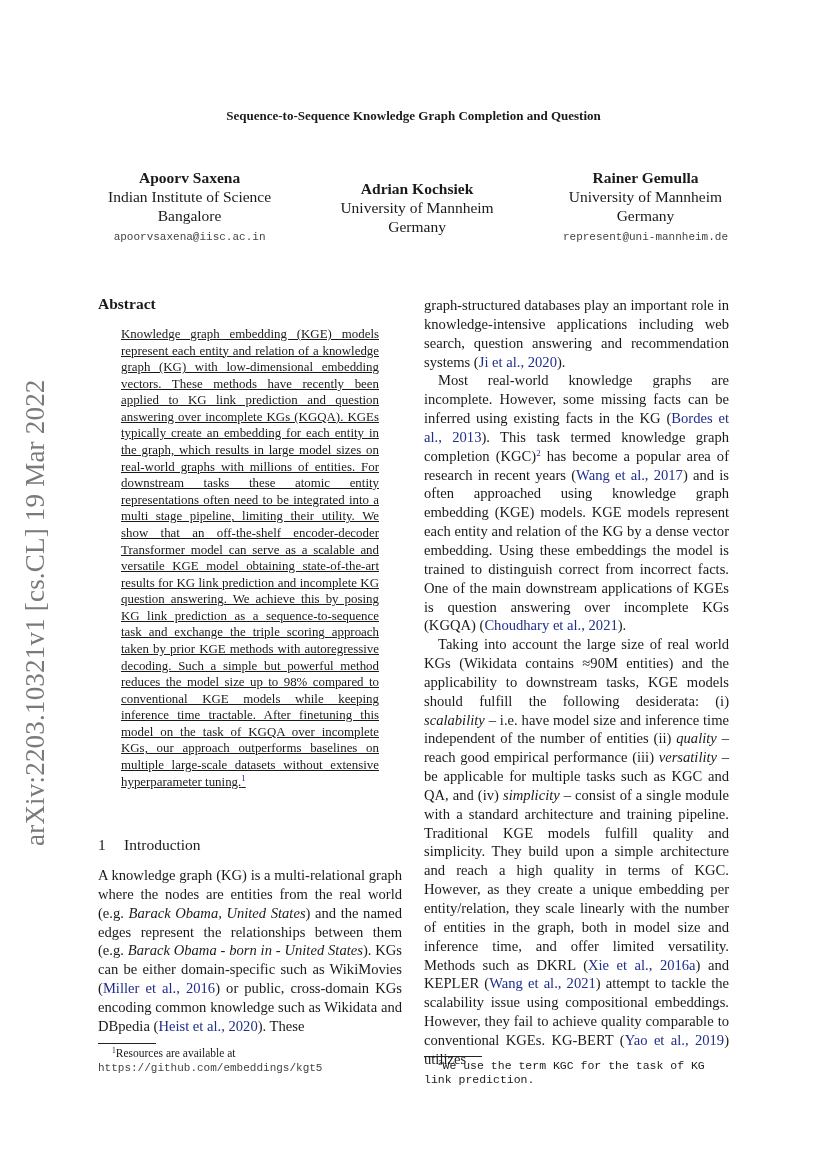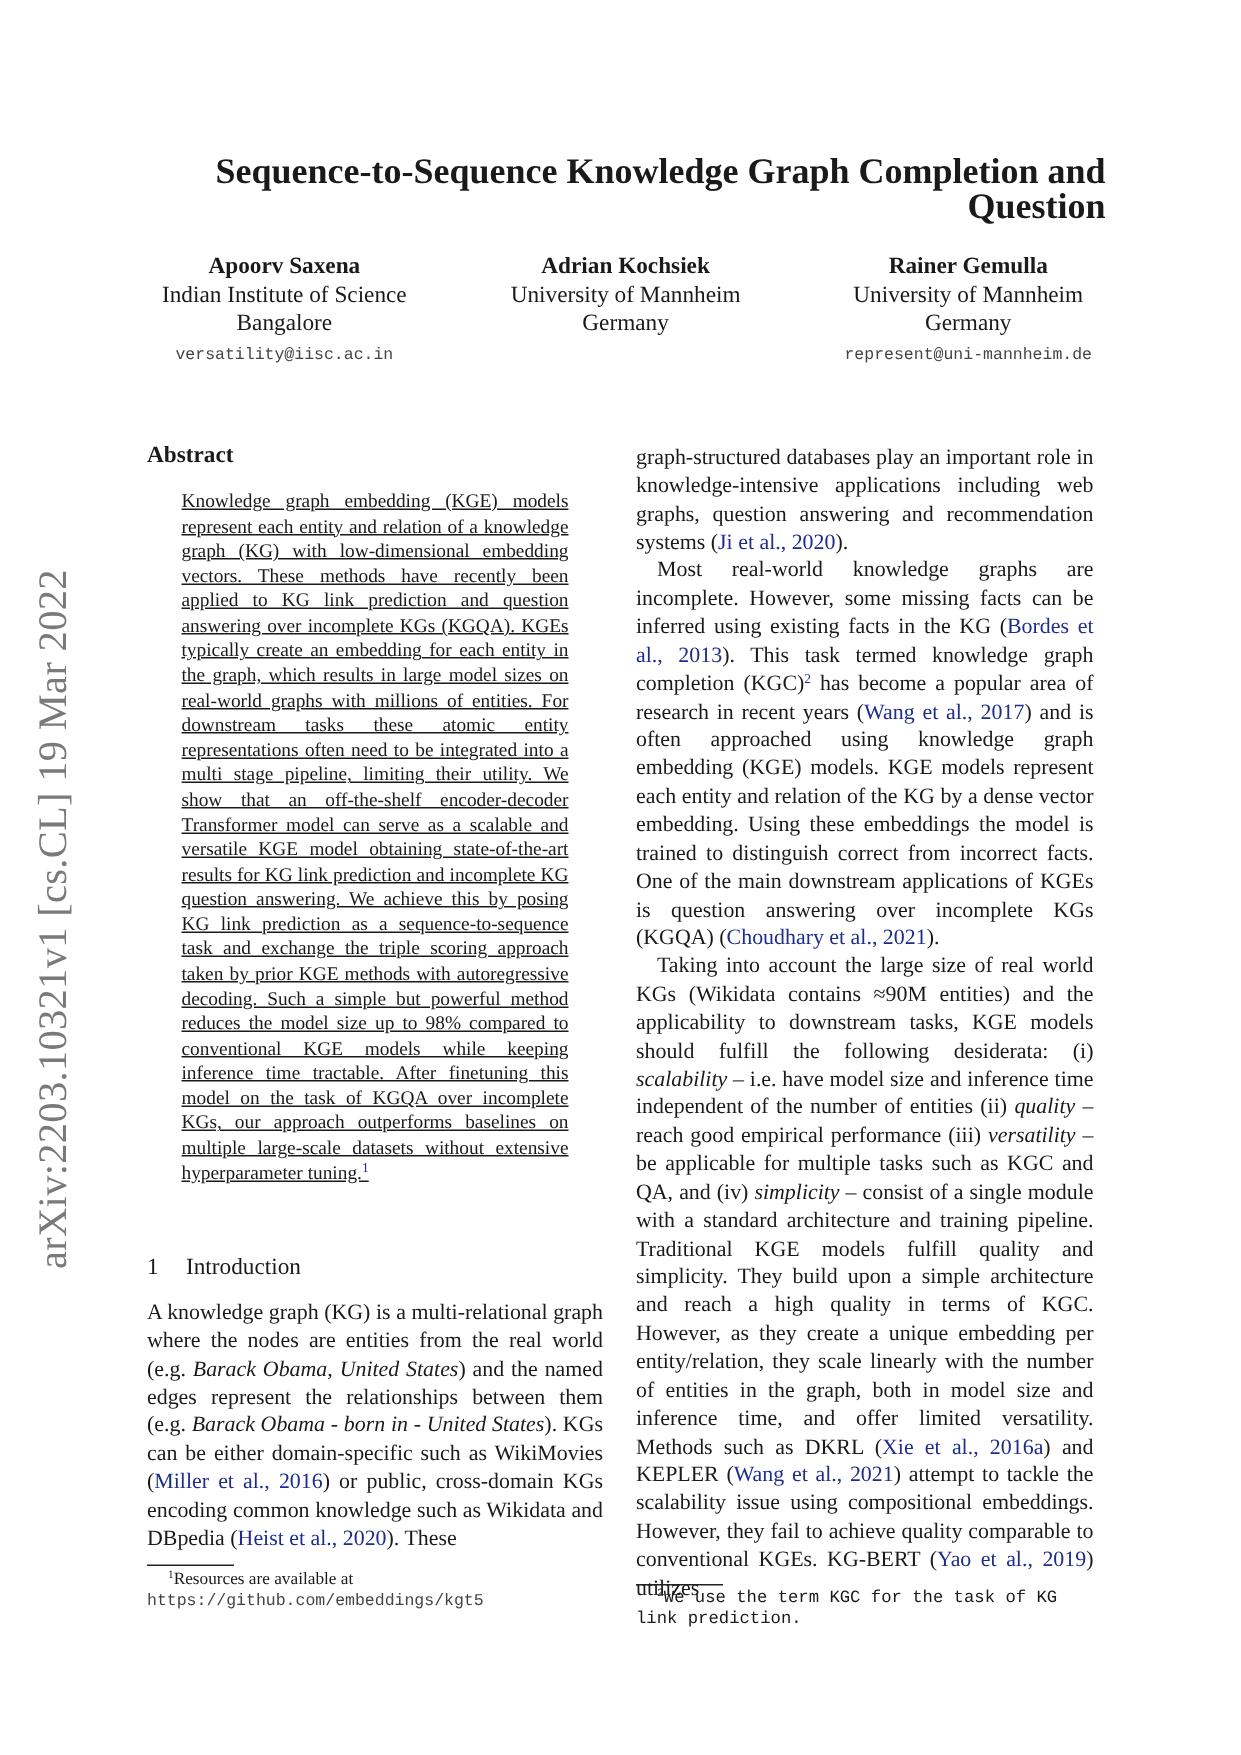--- a/index.html
+++ b/index.html
@@ -1,22 +1,22 @@
 <!DOCTYPE html>
 <html><head>
 <meta charset="utf-8">
 <style>
   html, body { margin: 0; padding: 0; background: #ffffff; }
   body { width: 827px; height: 1170px; position: relative; overflow: hidden;
          font-family: "Liberation Serif", "DejaVu Serif", serif; color: #1a1a1a; }
   .arxiv { position: absolute; left: 20px; top: 846px; transform-origin: 0 0; transform: rotate(-90deg);
            font-size: 27px; color: #7a7a7a; white-space: nowrap; letter-spacing: 0.2px; width: 500px; }
-  .title { position: absolute; top: 104px; left: 90px; width: 647px; text-align: right;
-           font-weight: bold; font-size: 24px; line-height: 23px; }
-  .authors { position: absolute; top: 168px; left: 108px; width: 620px; display: flex; justify-content: space-between; }
+  .title { position: absolute; top: 104px; left: 90px; width: 647px; text-align: center;
+           font-weight: bold; font-size: 13px; line-height: 23px; }
+  .authors { position: absolute; top: 168px; left: 108px; width: 620px; display: flex; justify-content: space-between; align-items: center; }
   .author { text-align: center; font-size: 15.5px; line-height: 19px; }
   .author .name { font-weight: bold; }
   .author .email { font-family: "Liberation Mono", "DejaVu Sans Mono", monospace; font-size: 11px; line-height: 20px; color: #444; margin-top: 2px; }
   .col { position: absolute; }
   .left { left: 98px; width: 304px; }
   .right { left: 424px; width: 305px; }
   .abstract-head { position: absolute; top: 295px; left: 98px; width: 304px; text-align: left; font-weight: bold; font-size: 15.5px; }
   .abstract { position: absolute; top: 326px; left: 121px; width: 258px; font-size: 12.9px; line-height: 16.58px; text-align: justify; text-decoration: underline; }
   .sec { position: absolute; top: 836px; left: 98px; font-weight: normal; font-size: 15.5px; }
   .sec .num { display: inline-block; width: 26px; }
@@ -36,21 +36,21 @@
 
 <div class="title">
   <div>Sequence-to-Sequence Knowledge Graph Completion and Question</div>
 </div>
 
 <div class="authors">
   <div class="author">
     <div class="name">Apoorv Saxena</div>
     <div>Indian Institute of Science</div>
     <div>Bangalore</div>
-    <div class="email">versatility@iisc.ac.in</div>
+    <div class="email">apoorvsaxena@iisc.ac.in</div>
   </div>
   <div class="author">
     <div class="name">Adrian Kochsiek</div>
     <div>University of Mannheim</div>
     <div>Germany</div>
   </div>
   <div class="author">
     <div class="name">Rainer Gemulla</div>
     <div>University of Mannheim</div>
     <div>Germany</div>
@@ -66,19 +66,19 @@
 </div>
 
 <div class="col left" style="top: 866px;">
   <p class="p"><span>A knowledge graph (KG) is a multi-relational graph where the nodes are entities from the real world (e.g. </span><i>Barack Obama, United States</i><span>) and the named edges represent the relationships between them (e.g. </span><i>Barack Obama - born in - United States</i><span>). KGs can be either domain-specific such as WikiMovies (</span><span class="cite">Miller et al., 2016</span><span>) or public, cross-domain KGs encoding common knowledge such as Wikidata and DBpedia (</span><span class="cite">Heist et al., 2020</span><span>). These</span></p>
 </div>
 
 <div class="fnrule" style="left:98px; top:1043px;"></div>
 <div class="fn" style="left:98px; top:1046px; width:306px; text-indent:14px;"><sup>1</sup><span>Resources are available at </span><span class="mono">https://github.com/embeddings/kgt5</span></div>
 
 <div class="col right" style="top: 296px;">
-  <p class="p"><span>graph-structured databases play an important role in knowledge-intensive applications including web graphs, question answering and recommendation systems (</span><span class="cite">Ji et al., 2020</span><span>).</span></p>
+  <p class="p"><span>graph-structured databases play an important role in knowledge-intensive applications including web search, question answering and recommendation systems (</span><span class="cite">Ji et al., 2020</span><span>).</span></p>
   <p class="p indent"><span>Most real-world knowledge graphs are incomplete. However, some missing facts can be inferred using existing facts in the KG (</span><span class="cite">Bordes et al., 2013</span><span>). This task termed knowledge graph completion (KGC)</span><sup class="cite">2</sup><span> has become a popular area of research in recent years (</span><span class="cite">Wang et al., 2017</span><span>) and is often approached using knowledge graph embedding (KGE) models. KGE models represent each entity and relation of the KG by a dense vector embedding. Using these embeddings the model is trained to distinguish correct from incorrect facts. One of the main downstream applications of KGEs is question answering over incomplete KGs (KGQA) (</span><span class="cite">Choudhary et al., 2021</span><span>).</span></p>
   <p class="p indent"><span>Taking into account the large size of real world KGs (Wikidata contains ≈90M entities) and the applicability to downstream tasks, KGE models should fulfill the following desiderata: (i) </span><i>scalability</i><span> – i.e. have model size and inference time independent of the number of entities (ii) </span><i>quality</i><span> – reach good empirical performance (iii) </span><i>versatility</i><span> – be applicable for multiple tasks such as KGC and QA, and (iv) </span><i>simplicity</i><span> – consist of a single module with a standard architecture and training pipeline. Traditional KGE models fulfill quality and simplicity. They build upon a simple architecture and reach a high quality in terms of KGC. However, as they create a unique embedding per entity/relation, they scale linearly with the number of entities in the graph, both in model size and inference time, and offer limited versatility. Methods such as DKRL (</span><span class="cite">Xie et al., 2016a</span><span>) and KEPLER (</span><span class="cite">Wang et al., 2021</span><span>) attempt to tackle the scalability issue using compositional embeddings. However, they fail to achieve quality comparable to conventional KGEs. KG-BERT (</span><span class="cite">Yao et al., 2019</span><span>) utilizes</span></p>
 </div>
 
 <div class="fnrule" style="left:424px; top:1056px;"></div>
 <div class="fn" style="left:424px; top:1059px; width:306px; text-indent:14px;font-family:Liberation Mono, monospace;"><sup>2</sup><span>We use the term KGC for the task of KG link prediction.</span></div>
 
 </body></html>

